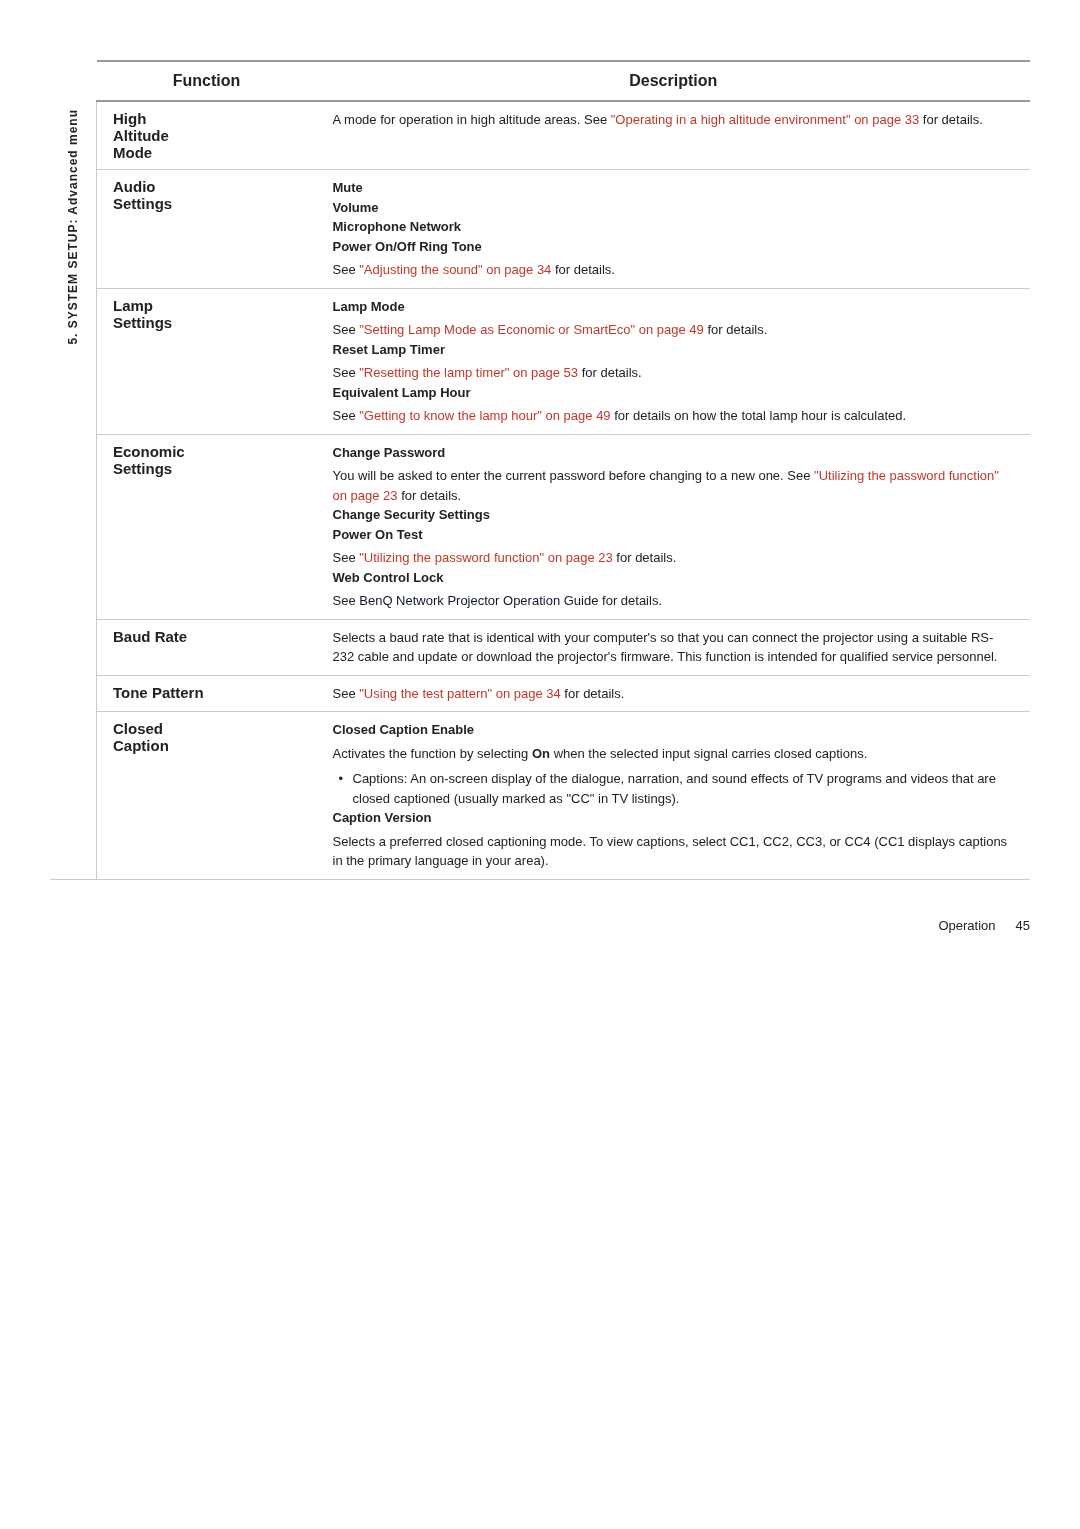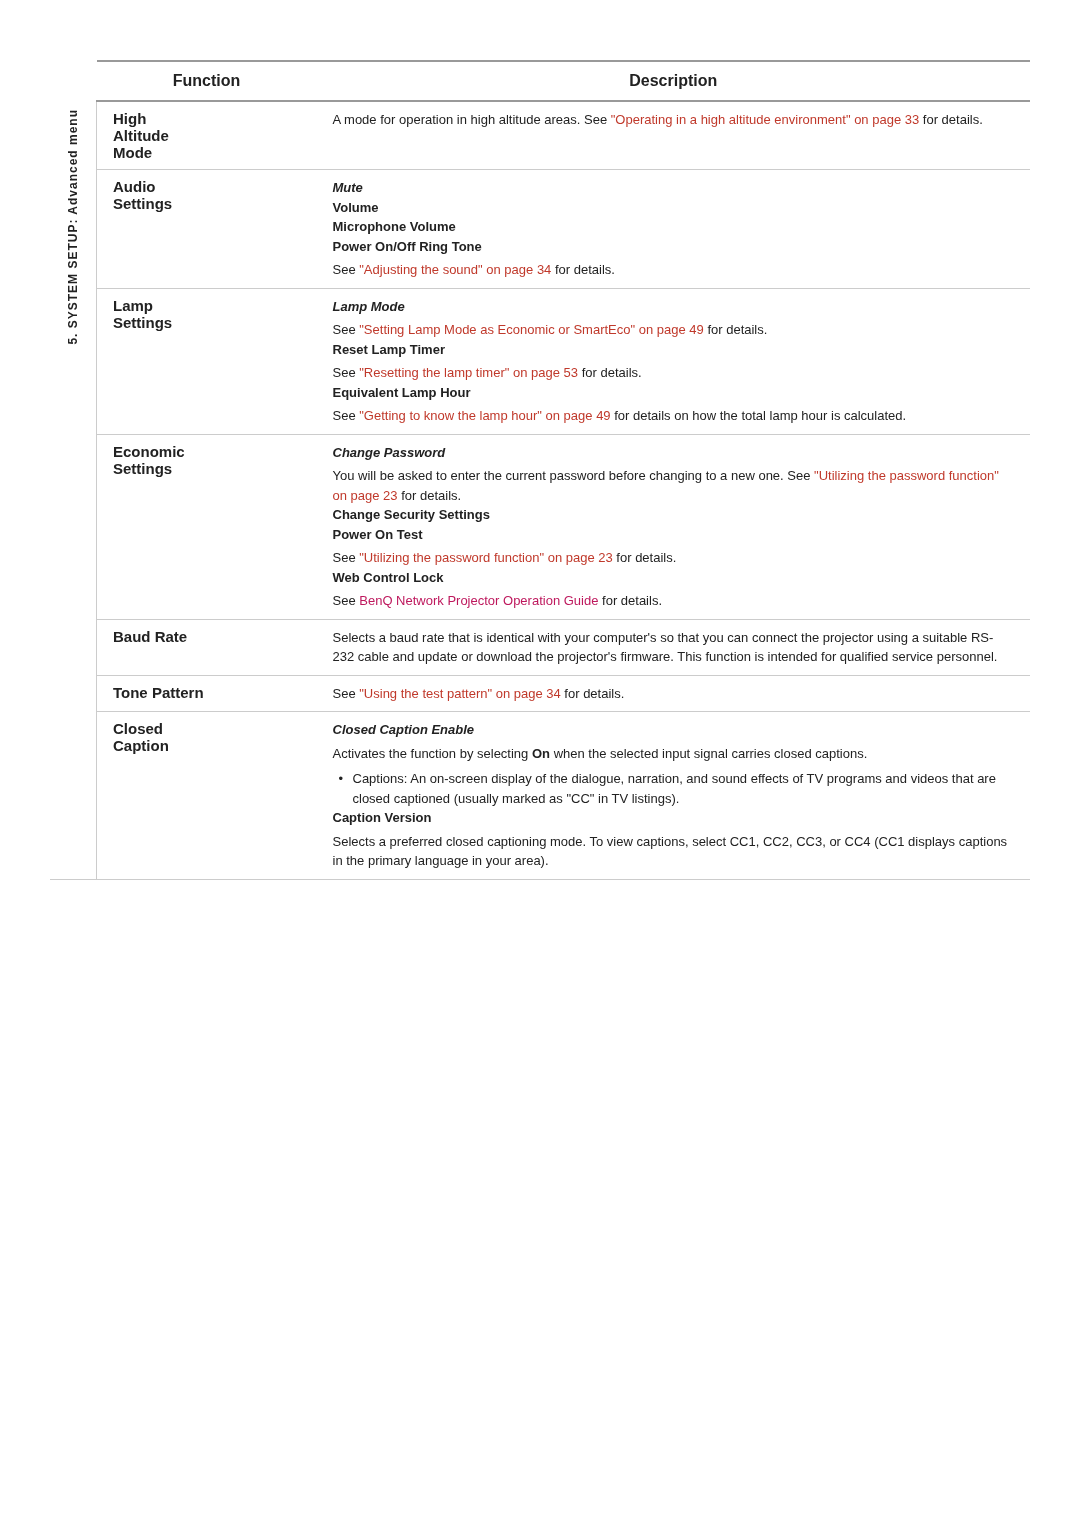--- a/index.html
+++ b/index.html
@@ -82,30 +82,29 @@
       color: #222;
     }
 
     .desc-item-bold {
       font-weight: bold;
       display: block;
     }
 
     .desc-item-bold:first-child {
       margin-top: 0;
-      font-style: italic;
     }
 
     .link-text {
       color: #c0392b;
       text-decoration: none;
     }
 
     .link-text-blue {
-      color: #be185d;
+      color: #0f172a;
       text-decoration: none;
     }
 
     .desc-para {
       margin-top: 4px;
       display: block;
     }
 
     .bullet-item {
       margin-top: 6px;
@@ -157,21 +156,21 @@
 Altitude
 Mode</td>
           <td class="description-cell">A mode for operation in high altitude areas. See <a class="link-text" href="#">"Operating in a high altitude environment" on page 33</a> for details.</td>
         </tr>
         <tr>
           <td class="function-cell" style="white-space: pre-line;">Audio
 Settings</td>
           <td class="description-cell">
             <span class="desc-item-bold">Mute</span>
             <span class="desc-item-bold">Volume</span>
-            <span class="desc-item-bold">Microphone Volume</span>
+            <span class="desc-item-bold">Microphone Network</span>
             <span class="desc-item-bold">Power On/Off Ring Tone</span>
             <span class="desc-para">See <a class="link-text" href="#">"Adjusting the sound" on page 34</a> for details.</span>
           </td>
         </tr>
         <tr>
           <td class="function-cell" style="white-space: pre-line;">Lamp
 Settings</td>
           <td class="description-cell">
             <span class="desc-item-bold">Lamp Mode</span>
             <span class="desc-para">See <a class="link-text" href="#">"Setting Lamp Mode as Economic or SmartEco" on page 49</a> for details.</span>
@@ -209,13 +208,17 @@
             <span class="desc-item-bold">Closed Caption Enable</span>
             <span class="desc-para">Activates the function by selecting <b>On</b> when the selected input signal carries closed captions.</span>
             <span class="bullet-item">Captions: An on-screen display of the dialogue, narration, and sound effects of TV programs and videos that are closed captioned (usually marked as "CC" in TV listings).</span>
             <span class="desc-item-bold">Caption Version</span>
             <span class="desc-para">Selects a preferred closed captioning mode. To view captions, select CC1, CC2, CC3, or CC4 (CC1 displays captions in the primary language in your area).</span>
           </td>
         </tr>
       </tbody>
   </table>
 
+  <div class="footer">
+    <span class="footer-text">Operation</span>
+    <span class="footer-page">45</span>
+  </div>
 </div>
 
 </body></html>

